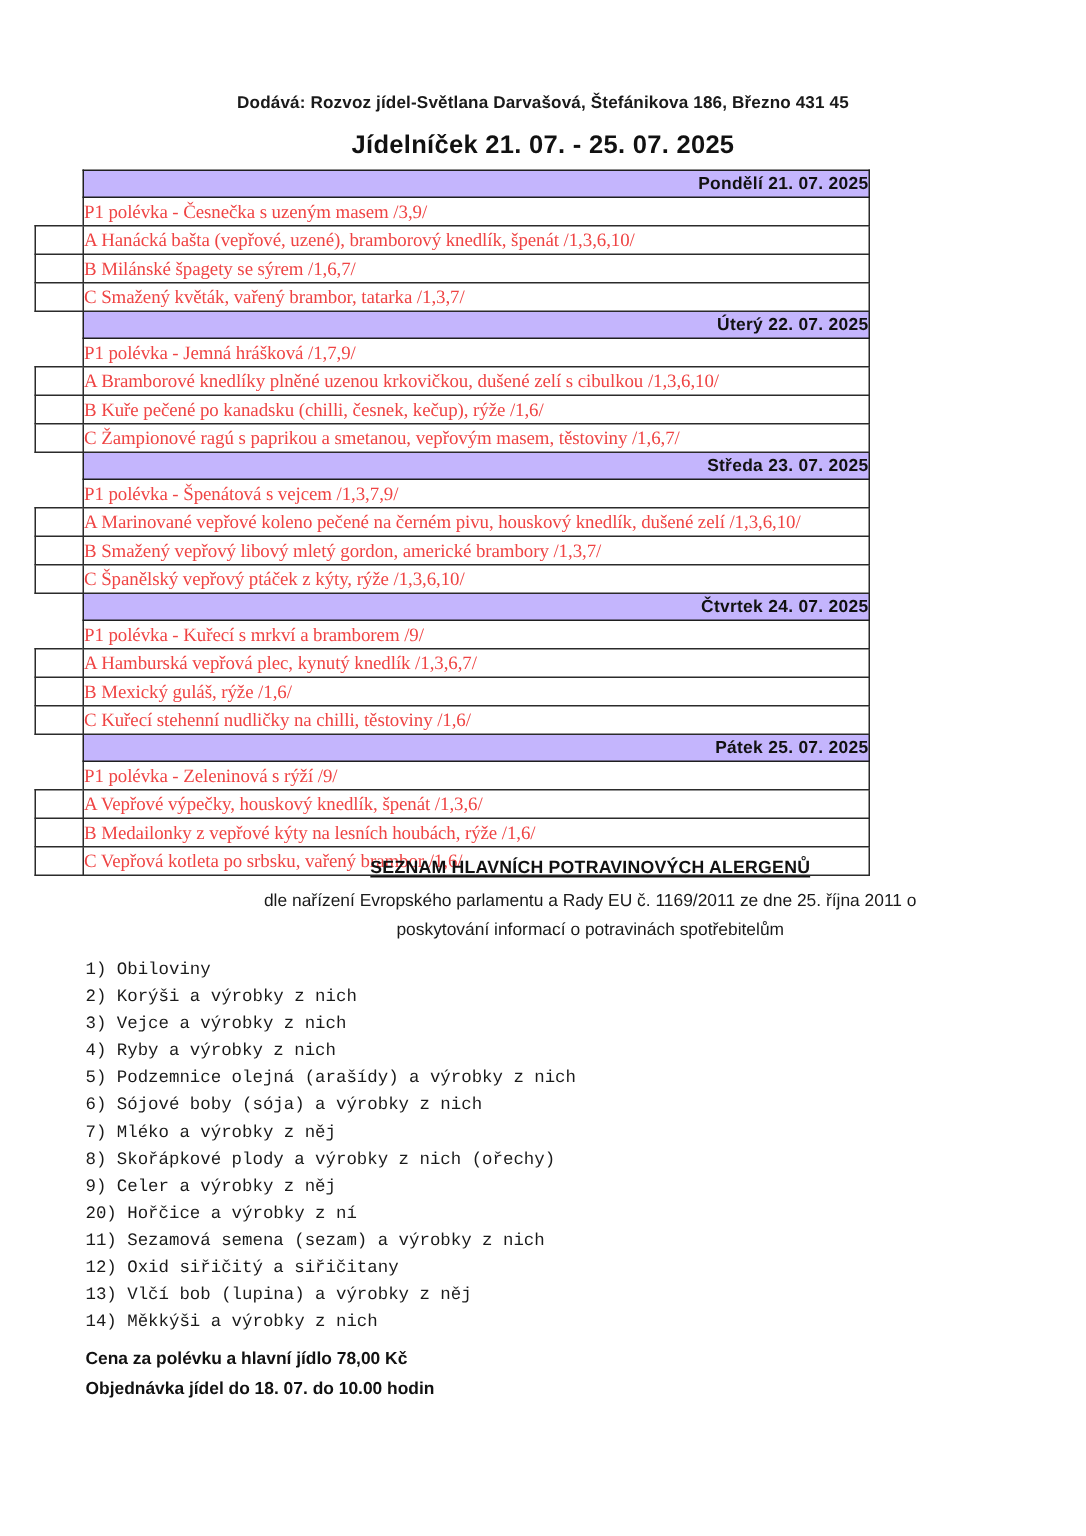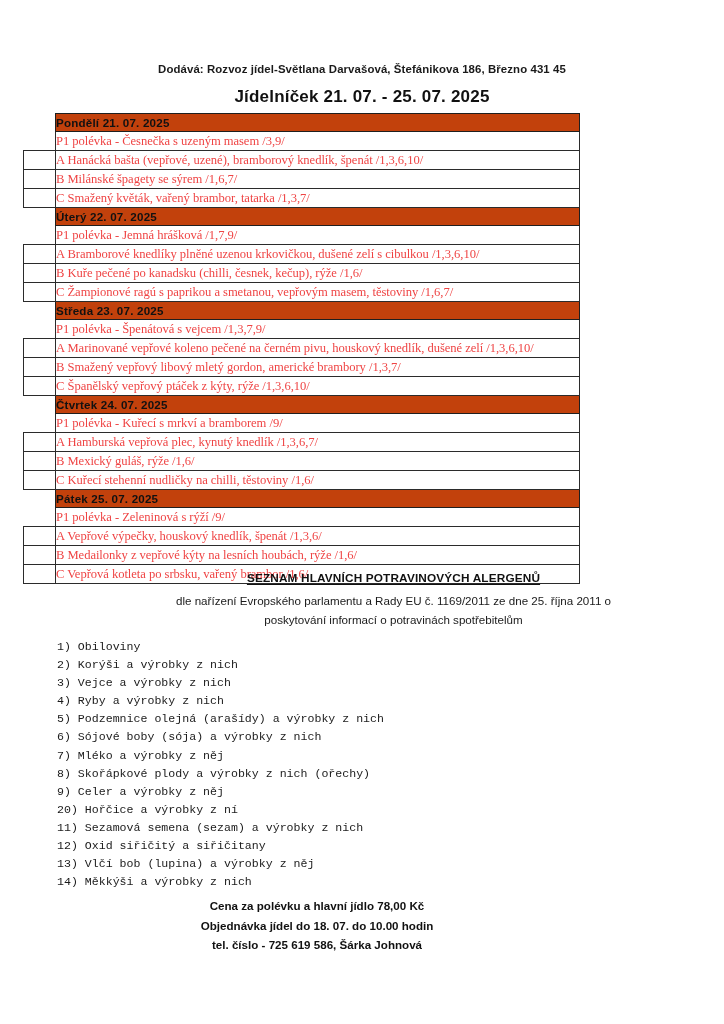--- a/index.html
+++ b/index.html
@@ -76,22 +76,22 @@
     border: 1.4px solid #2b2b2b;
     background: #ffffff;
   }
   .cell-empty-nobox {
     border: none;
     background: transparent;
   }
 
   .cell-day {
     border: 1.6px solid #1f1f1f;
-    background: #c2410c;
-    text-align: left;
+    background: #c4b5fd;
+    text-align: right;
     font-family: "Liberation Sans", sans-serif;
     font-weight: 700;
     font-size: 11.6px;
     letter-spacing: 0.2px;
     height: 17px;
     color: #111111;
   }
   .cell-dish {
     border: 1.4px solid #2b2b2b;
     background: #ffffff;
@@ -159,21 +159,20 @@
     top: 896px;
     width: 520px;
   }
   .footer-block .fline {
     font-family: "Liberation Sans", sans-serif;
     font-size: 11.6px;
     font-weight: 700;
     color: #111111;
     line-height: 19.6px;
     white-space: nowrap;
-    text-align: center;
   }
 </style>
 </head>
 <body>
 
 <div class="page">
 
   <div class="doc-header">
     <div class="supplier-line">Dodává: Rozvoz jídel-Světlana Darvašová, Štefánikova 186, Březno 431 45</div>
     <div class="menu-title">Jídelníček 21. 07. - 25. 07. 2025</div>
@@ -309,16 +308,15 @@
       <li>20) Hořčice a výrobky z ní</li>
       <li>11) Sezamová semena (sezam) a výrobky z nich</li>
       <li>12) Oxid siřičitý a siřičitany</li>
       <li>13) Vlčí bob (lupina) a výrobky z něj</li>
       <li>14) Měkkýši a výrobky z nich</li>
     </ul>
 
   <div class="footer-block">
     <div class="fline">Cena za polévku a hlavní jídlo 78,00 Kč</div>
     <div class="fline">Objednávka jídel do 18. 07. do 10.00 hodin</div>
-    <div class="fline">tel. číslo - 725 619 586, Šárka Johnová</div>
   </div>
 
 </div>
 
 </body></html>

